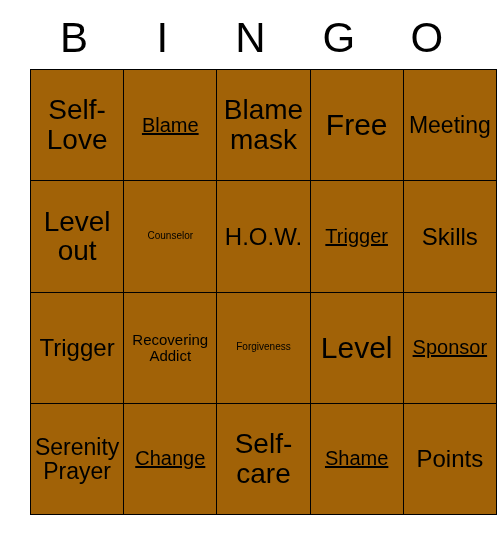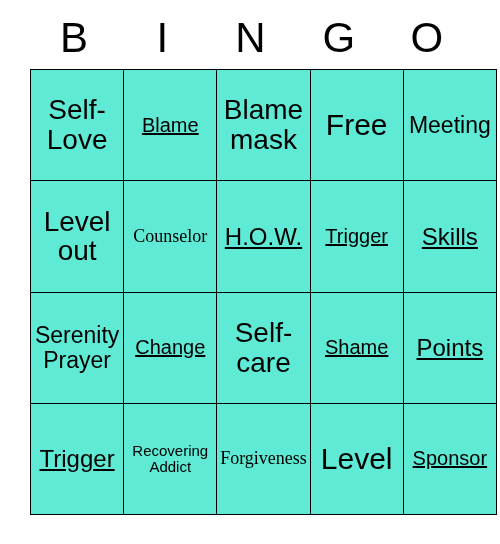--- a/index.html
+++ b/index.html
@@ -52,37 +52,37 @@
     height: 89.2px;
   }
   #grid td {
     border: 1px solid #000000;
     width: 88.2px;
     height: 89.2px;
     padding: 0 2px;
     text-align: center;
     vertical-align: middle;
     overflow: hidden;
-    background: #5eead4;
+    background: #a16207;
   }
   .cell-text {
     display: block;
     width: 100%;
     line-height: 1.06;
     word-wrap: break-word;
     color: #000000;
   }
   
   .fs-xl   { font-size: 30px; }
   .fs-lg   { font-size: 28px; }
-  .fs-md   { font-size: 24px; text-decoration: underline; }
+  .fs-md   { font-size: 24px; }
   .fs-sm   { font-size: 20px; text-decoration: underline; }
   .fs-xs   { font-size: 23px; }
   .fs-xxs  { font-size: 15px; }
-  .fs-tiny { font-size: 18px; font-family: Liberation Serif, serif; }
+  .fs-tiny { font-size: 10px; }
 </style>
 </head>
 <body>
 
 <div id="card">
 
   <div id="header-row">
       <div class="header-letter">B</div>
       <div class="header-letter">I</div>
       <div class="header-letter">N</div>
@@ -121,48 +121,48 @@
           </td>
           <td>
             <span class="cell-text fs-sm">Trigger</span>
           </td>
           <td>
             <span class="cell-text fs-md">Skills</span>
           </td>
         </tr>
         <tr>
           <td>
+            <span class="cell-text fs-md">Trigger</span>
+          </td>
+          <td>
+            <span class="cell-text fs-xxs">Recovering Addict</span>
+          </td>
+          <td>
+            <span class="cell-text fs-tiny">Forgiveness</span>
+          </td>
+          <td>
+            <span class="cell-text fs-xl">Level</span>
+          </td>
+          <td>
+            <span class="cell-text fs-sm">Sponsor</span>
+          </td>
+        </tr>
+        <tr>
+          <td>
             <span class="cell-text fs-xs">Serenity Prayer</span>
           </td>
           <td>
             <span class="cell-text fs-sm">Change</span>
           </td>
           <td>
             <span class="cell-text fs-lg">Self-care</span>
           </td>
           <td>
             <span class="cell-text fs-sm">Shame</span>
           </td>
           <td>
             <span class="cell-text fs-md">Points</span>
           </td>
         </tr>
-        <tr>
-          <td>
-            <span class="cell-text fs-md">Trigger</span>
-          </td>
-          <td>
-            <span class="cell-text fs-xxs">Recovering Addict</span>
-          </td>
-          <td>
-            <span class="cell-text fs-tiny">Forgiveness</span>
-          </td>
-          <td>
-            <span class="cell-text fs-xl">Level</span>
-          </td>
-          <td>
-            <span class="cell-text fs-sm">Sponsor</span>
-          </td>
-        </tr>
       </tbody>
   </table>
 
 </div>
 
 </body></html>

